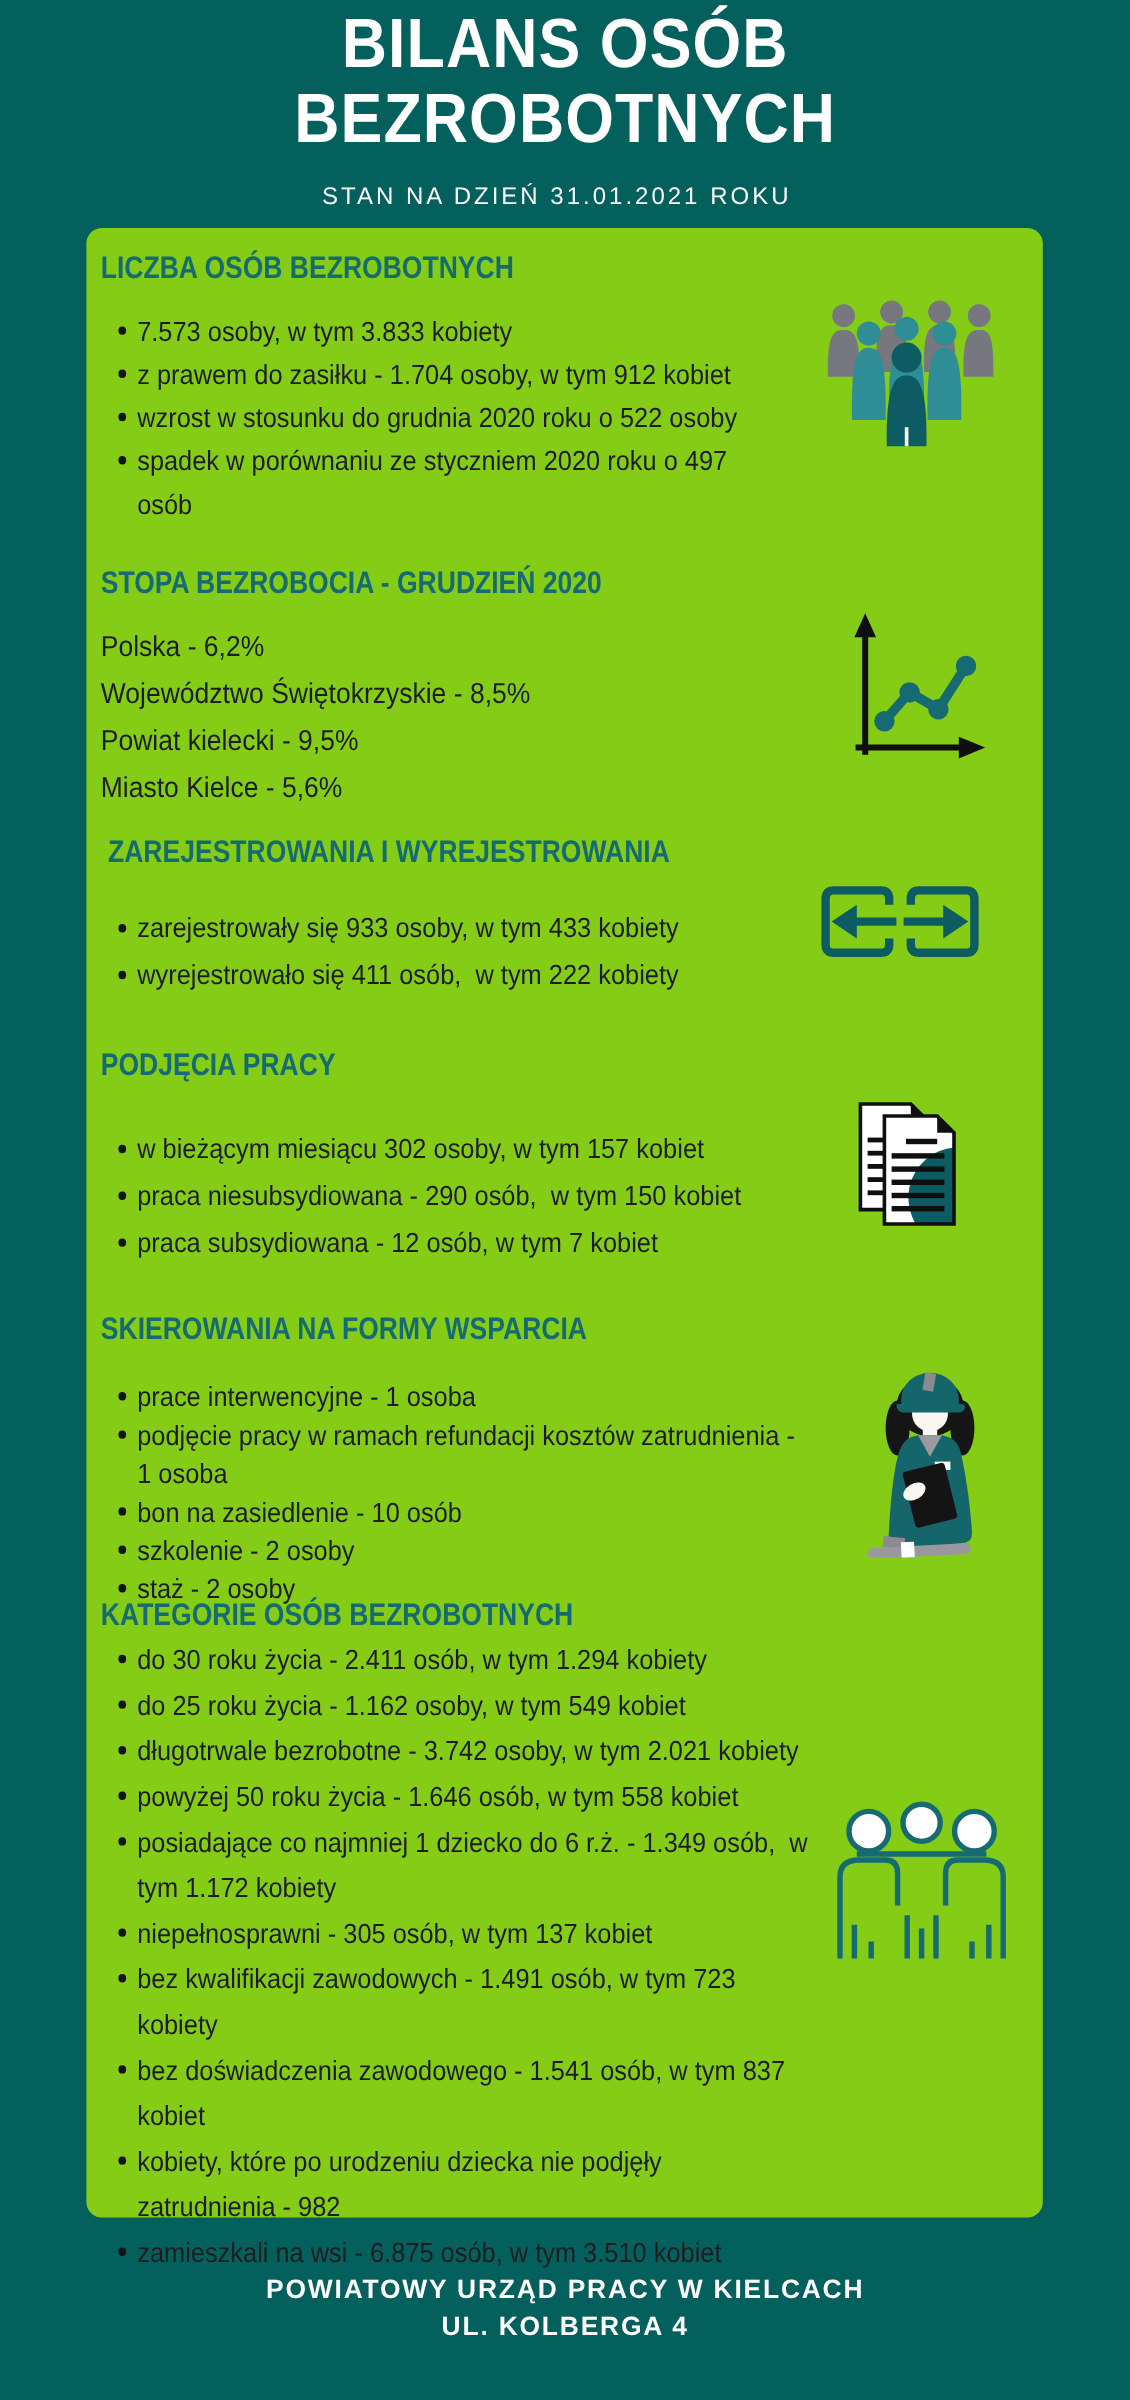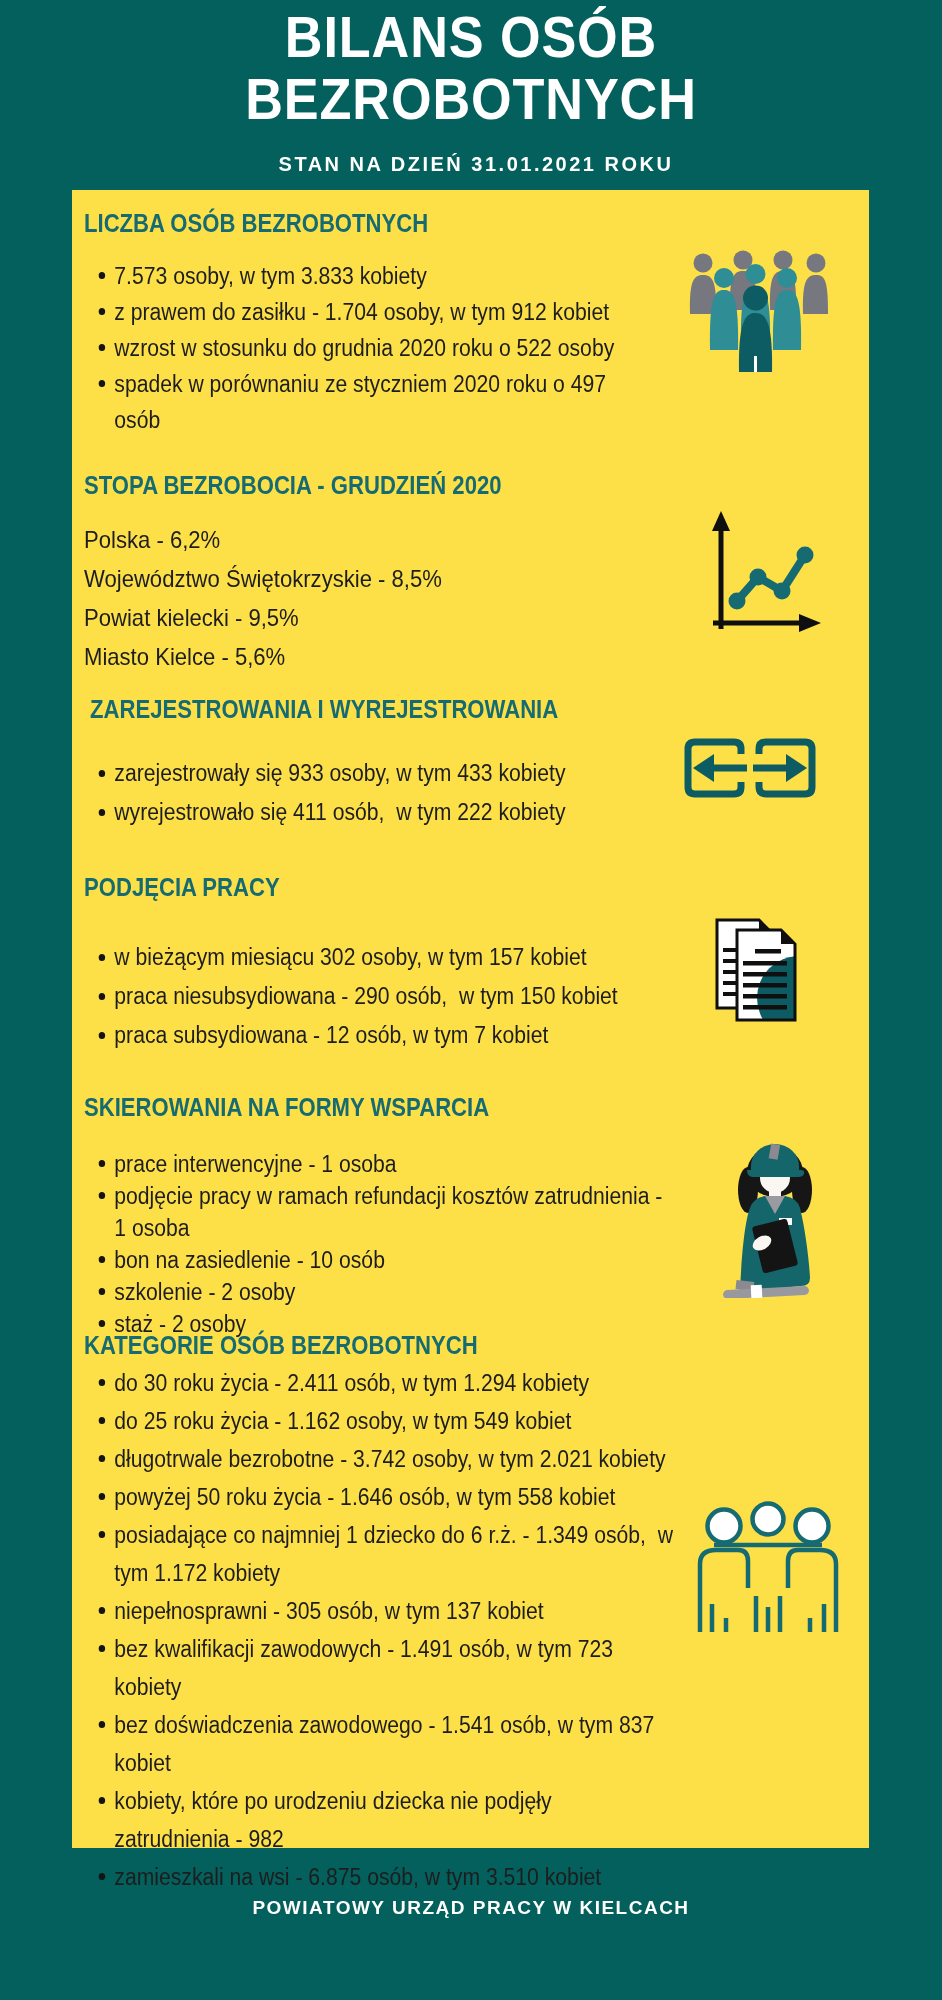--- a/index.html
+++ b/index.html
@@ -7,26 +7,27 @@
     position:relative;width:942px;height:2000px;overflow:hidden;
     background:#03605c;
     font-family:"Liberation Sans",sans-serif;
   }
   .title{
     position:absolute;top:6px;left:0;width:942px;text-align:center;
     color:#ffffff;font-size:58px;font-weight:700;line-height:62px;
     transform:scaleX(0.9);transform-origin:50% 0;letter-spacing:1px;
   }
   .subtitle{
-    position:absolute;top:153px;left:12px;width:928px;text-align:center;
-    color:#ffffff;font-size:20px;font-weight:700;letter-spacing:2.5px;
+    position:absolute;top:153px;left:0;width:928px;text-align:center;
+    color:#ffffff;font-size:20px;font-weight:400;letter-spacing:2.5px;
   }
   .card{
     position:absolute;left:72px;top:190px;width:797px;height:1658px;
-    background:#fde047;
+    background:#84cc16;
+    border-radius:13px;
   }
   .sec-head{
     position:absolute;left:12px;
     color:#156b71;font-size:26px;font-weight:700;line-height:30px;
     transform:scaleX(0.85);transform-origin:left top;white-space:pre;
   }
   .blist{position:absolute;left:0;margin:0;padding:0;list-style:none;
     transform:scaleX(0.92);transform-origin:left top;}
   .blist li{
     position:relative;padding-left:46px;white-space:pre;
@@ -40,21 +41,21 @@
   .lh39 li{line-height:39px}.lh39 li::before{top:16px}
   .lh32 li{line-height:32px}.lh32 li::before{top:12px}
   .lh38 li{line-height:38px}.lh38 li::before{top:15px}
   .plain-lines{position:absolute;left:12px;transform:scaleX(0.92);transform-origin:left top;}
   .plain-lines div{
     color:#1d1d1f;font-size:24px;font-weight:500;line-height:39px;white-space:pre;
   }
   .icon{position:absolute;}
   .footer{
     position:absolute;top:1892px;left:0;width:942px;text-align:center;
-    color:#ffffff;font-size:19px;font-weight:700;letter-spacing:1.5px;line-height:31px;
+    color:#ffffff;font-size:22px;font-weight:700;letter-spacing:1.5px;line-height:31px;
   }
 </style>
 </head>
 <body>
 
 <div class="page">
 
   <div class="title">
     <div>BILANS OSÓB</div>
     <div>BEZROBOTNYCH</div>
@@ -246,15 +247,16 @@
       <line x1="132" y1="104" x2="132" y2="132"></line>
       <line x1="118" y1="118" x2="118" y2="132"></line>
       <line x1="64" y1="96" x2="64" y2="132"></line>
       <line x1="88" y1="96" x2="88" y2="132"></line>
       <line x1="76" y1="107" x2="76" y2="132"></line>
     </svg>
   </div>
 
   <div class="footer">
     <div>POWIATOWY URZĄD PRACY W KIELCACH</div>
+    <div>UL. KOLBERGA 4</div>
   </div>
 
 </div>
 
 </body></html>

